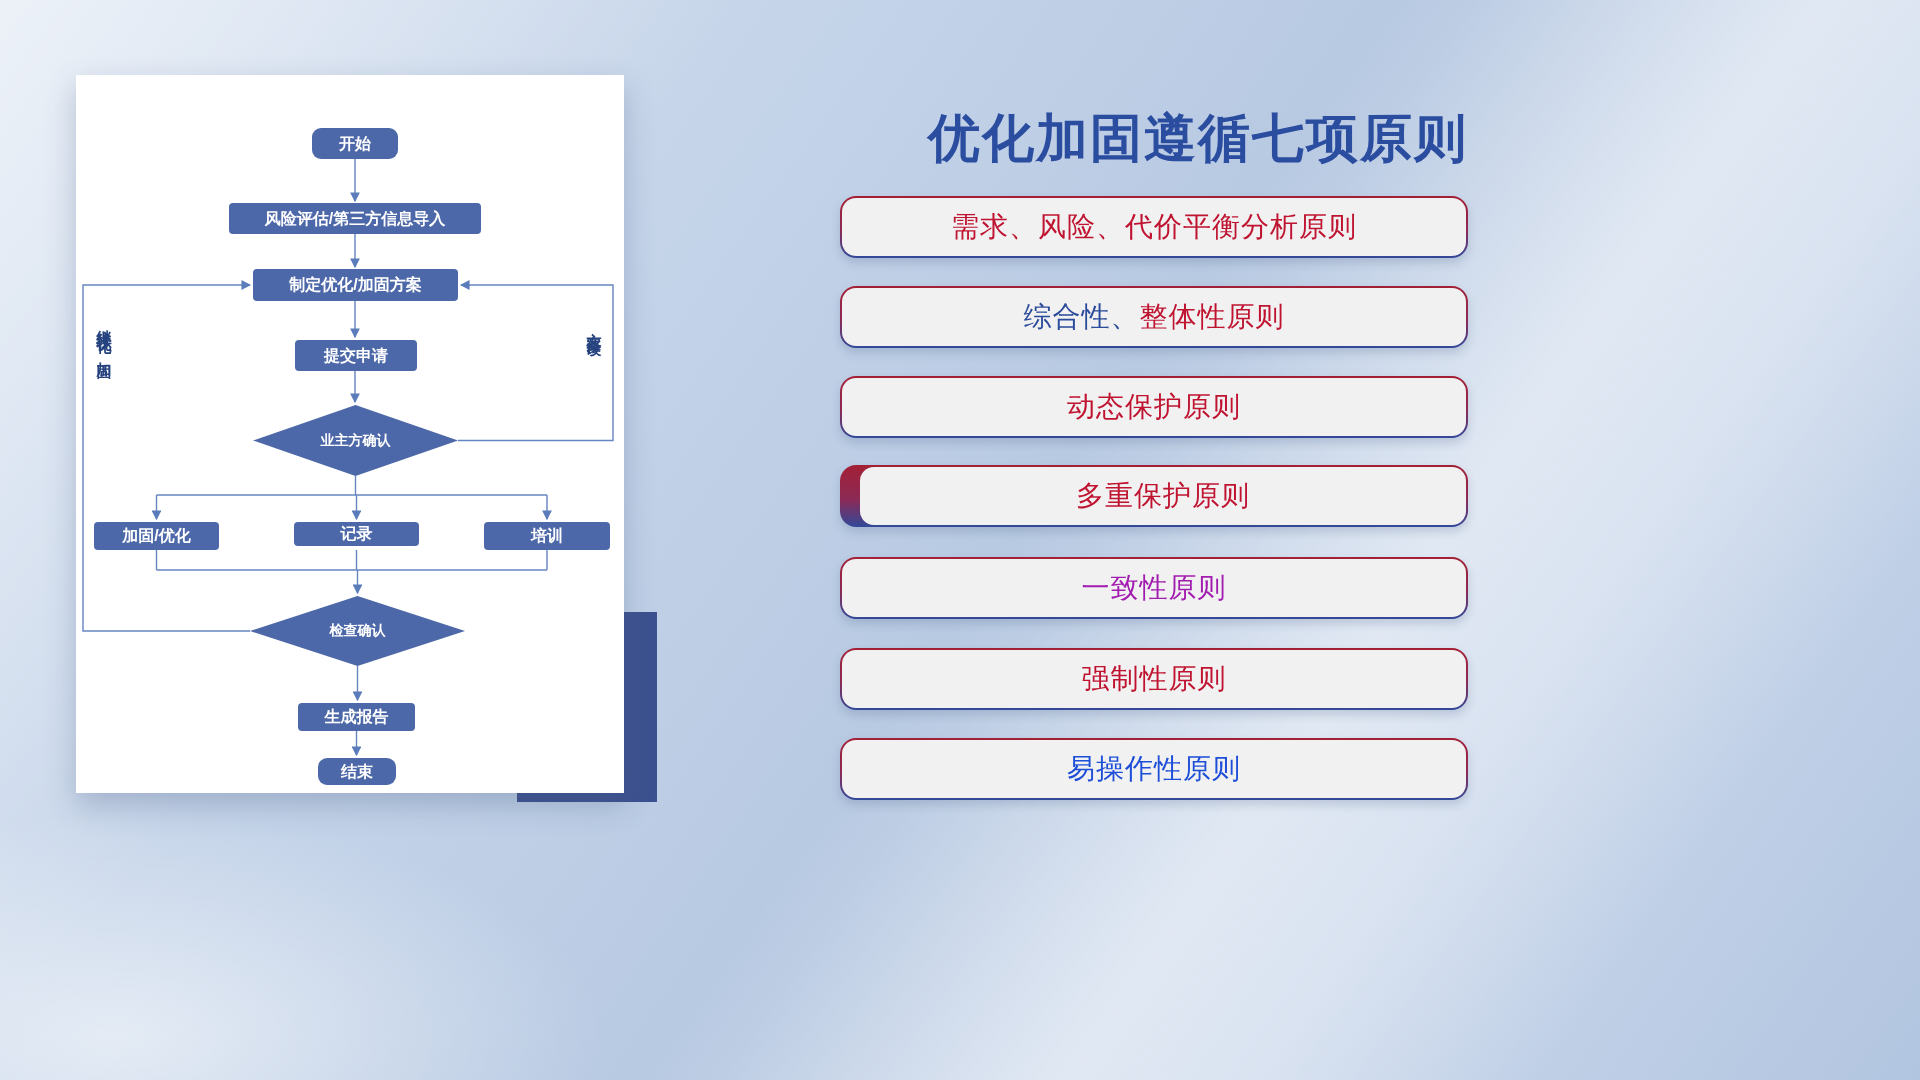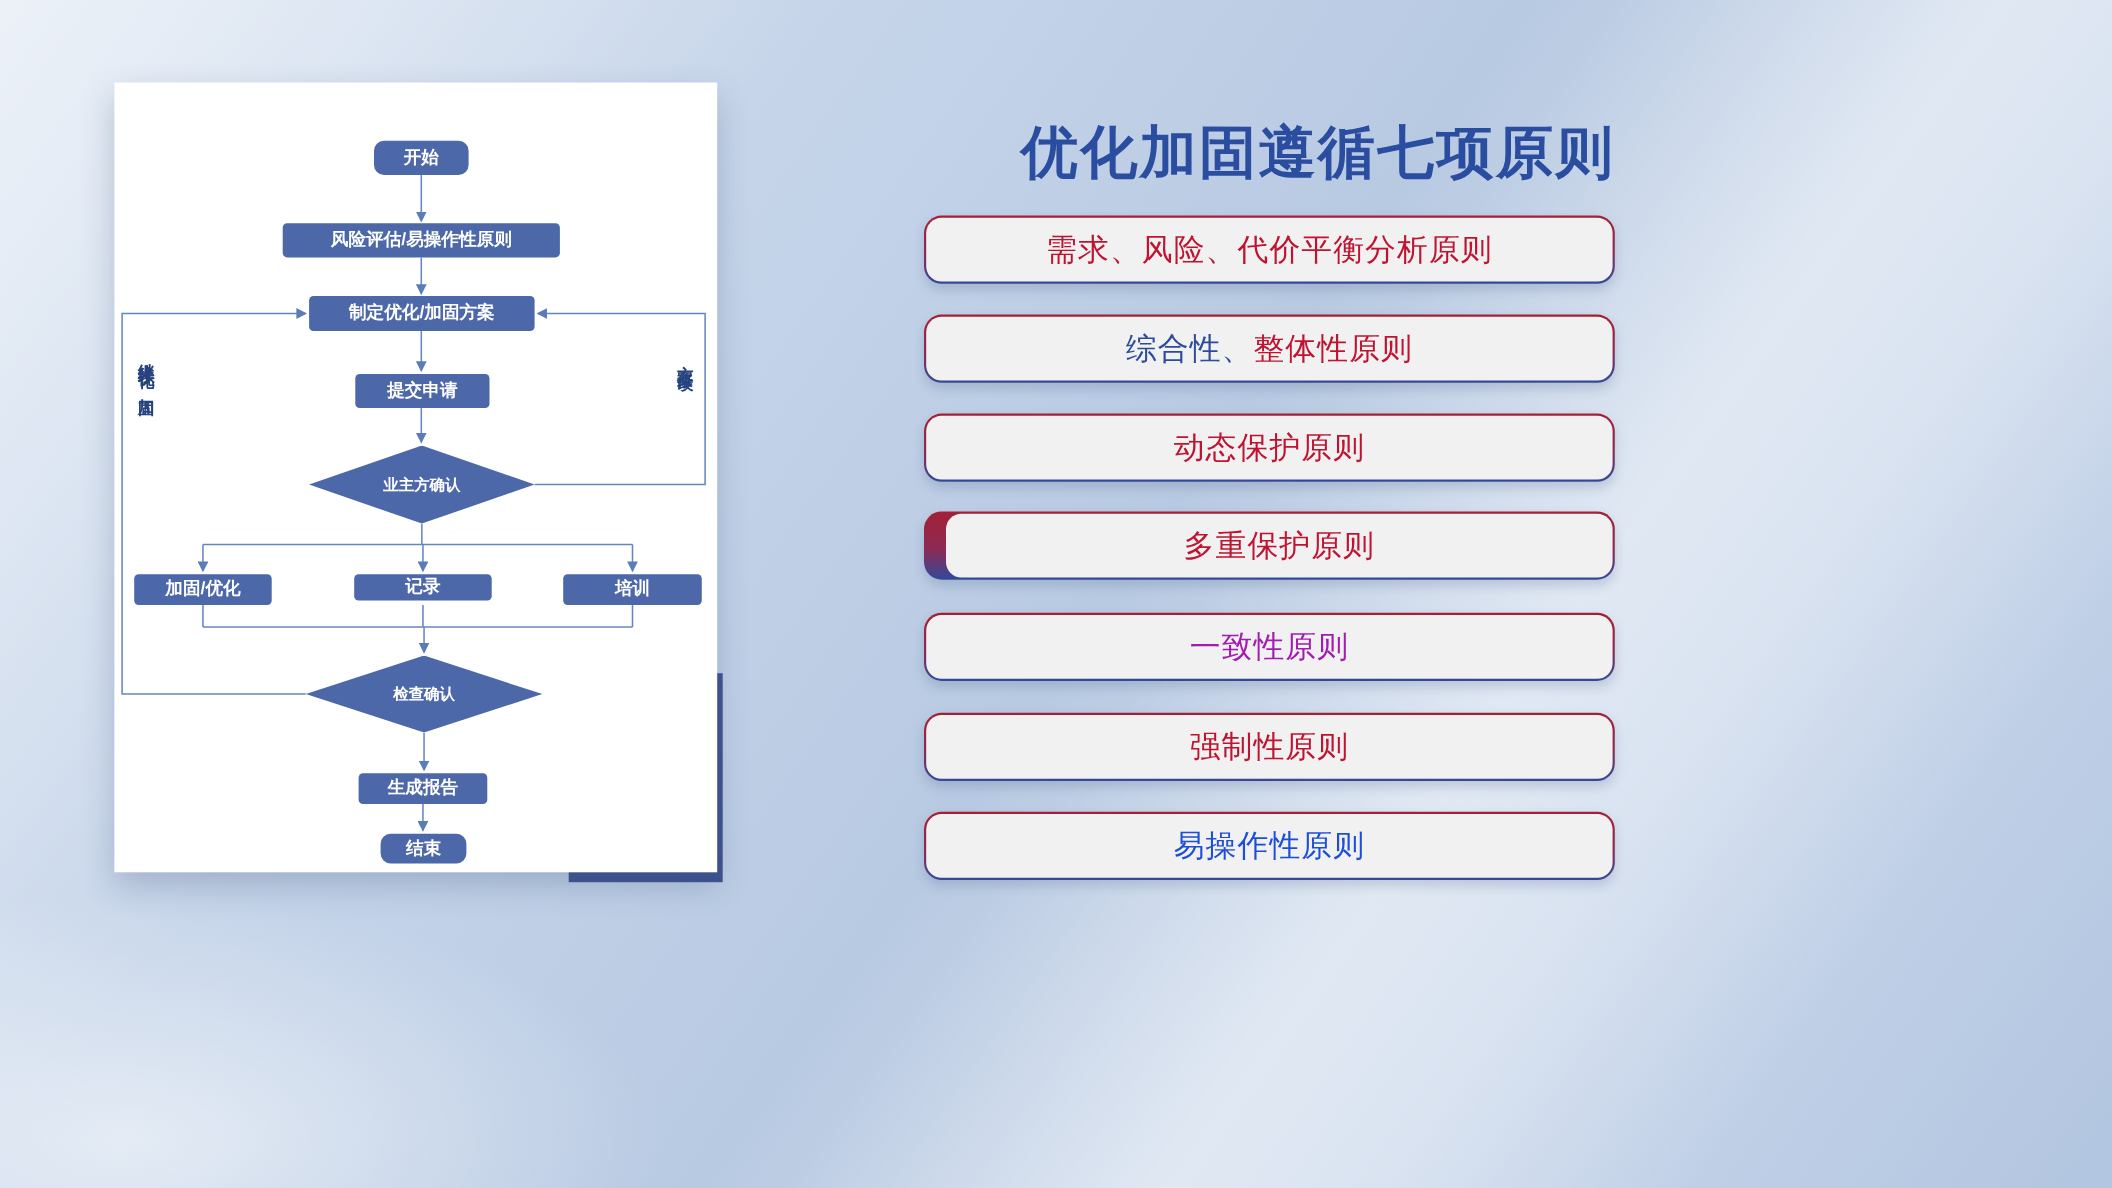--- a/index.html
+++ b/index.html
@@ -22,21 +22,21 @@
   
   .decor-block {
     position: absolute;
     left: 517px; top: 612px;
     width: 140px; height: 190px;
     background: #3c518f;
     z-index: 1;
   }
   .card {
     position: absolute;
-    left: 104px; top: 75px;
+    left: 76px; top: 75px;
     width: 548px; height: 718px;
     background: #ffffff;
     box-shadow: 0 12px 28px rgba(70, 90, 130, 0.30);
     z-index: 2;
   }
   .connectors {
     position: absolute;
     left: 0; top: 0;
     width: 548px; height: 718px;
   }
@@ -143,21 +143,21 @@
         <line x1="281.5" y1="591" x2="281.5" y2="625" marker-end="url(#arr)"></line>
         <line x1="280.5" y1="656" x2="280.5" y2="680" marker-end="url(#arr)"></line>
 
         <path d="M174,556 L7,556 L7,210 L174,210" marker-end="url(#arr)"></path>
         <path d="M382,365.5 L537,365.5 L537,210 L385,210" marker-end="url(#arr)"></path>
       </g>
     </svg>
 
     <div class="node terminator" style="left:236px; top:53px; width:86px; height:31px;">开始</div>
 
-    <div class="node rect" style="left:153px; top:128px; width:252px; height:31px;">风险评估/易操作性原则</div>
+    <div class="node rect" style="left:153px; top:128px; width:252px; height:31px;">风险评估/第三方信息导入</div>
 
     <div class="node rect" style="left:177px; top:194px; width:205px; height:32px;">制定优化/加固方案</div>
 
     <div class="node rect" style="left:219px; top:265px; width:122px; height:31px;">提交申请</div>
 
     <div class="node diamond" style="left:177px; top:330px; width:205px; height:71px;">业主方确认</div>
 
     <div class="node rect" style="left:18px; top:447px; width:125px; height:28px;">加固/优化</div>
 
     <div class="node rect" style="left:218px; top:447px; width:125px; height:24px;">记录</div>

